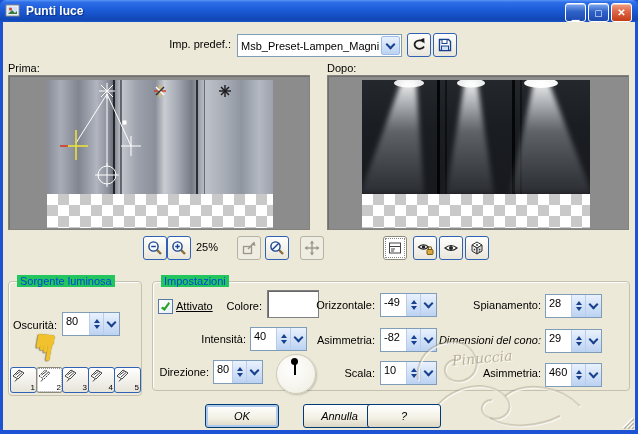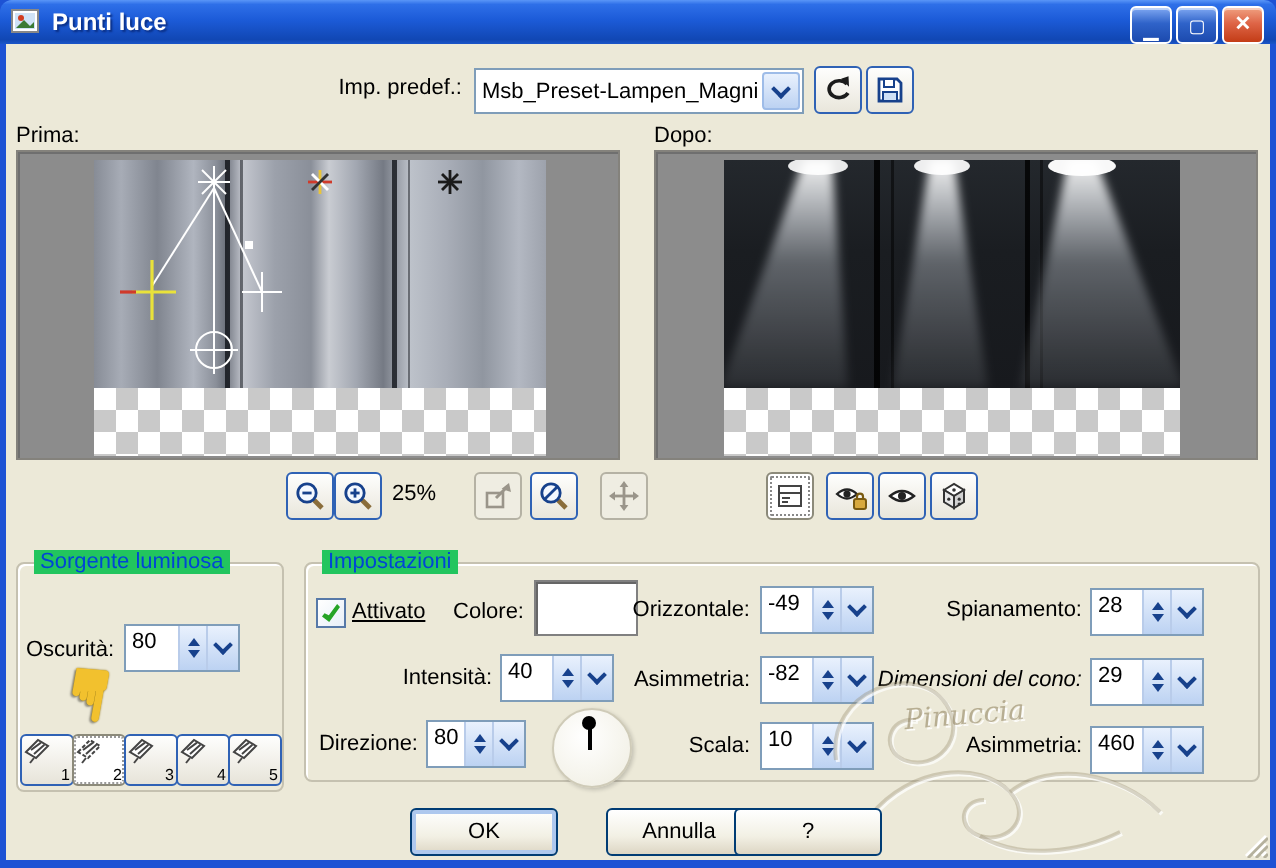--- a/index.html
+++ b/index.html
@@ -68,21 +68,21 @@
   .needle{position:absolute;left:17px;top:8px;width:2px;height:12px;background:#000;}
   .knob{position:absolute;left:14px;top:3px;width:7px;height:7px;border-radius:50%;background:#000;}
   .lampbtn{position:absolute;width:25px;height:24px;border:1px solid #2F62B5;border-radius:3px;
     background:linear-gradient(#FEFEFD,#E7E4D9);}
   .lampbtn.pressed{background:#fff;border-color:#8c8a7a;outline:1px dotted #999;outline-offset:-2px;}
   .lampnum{position:absolute;right:1px;bottom:0;font-size:8px;}
   .hand{position:absolute;font-size:36px;color:#F2C12E;transform:rotate(100deg);
     text-shadow:0 0 1px #8a6b00,1px 1px 1px rgba(0,0,0,.35);pointer-events:none;z-index:30;}
   
   .btn{position:absolute;height:22px;border:1px solid #003C74;border-radius:3px;
-    background:linear-gradient(180deg,#fff,#F2F0E4 60%,#DDD6C4);display:flex;align-items:center;justify-content:center;}
+    background:linear-gradient(180deg,#fff,#F2F0E4 60%,#DDD6C4);display:flex;align-items:center;justify-content:center;font-style:italic;}
   .btn.def{box-shadow:inset 0 0 0 2px #AEC8EE;}
   
   .wm{position:absolute;pointer-events:none;}
   .wm-sig{font-family:"DejaVu Serif",serif;font-style:italic;font-size:14px;color:rgba(140,125,90,.55);
     text-shadow:1px 1px 0 rgba(255,255,255,.85);transform:rotate(-5deg);}
   .grip{position:absolute;right:4px;bottom:5px;}
 </style>
 </head>
 <body>
 

